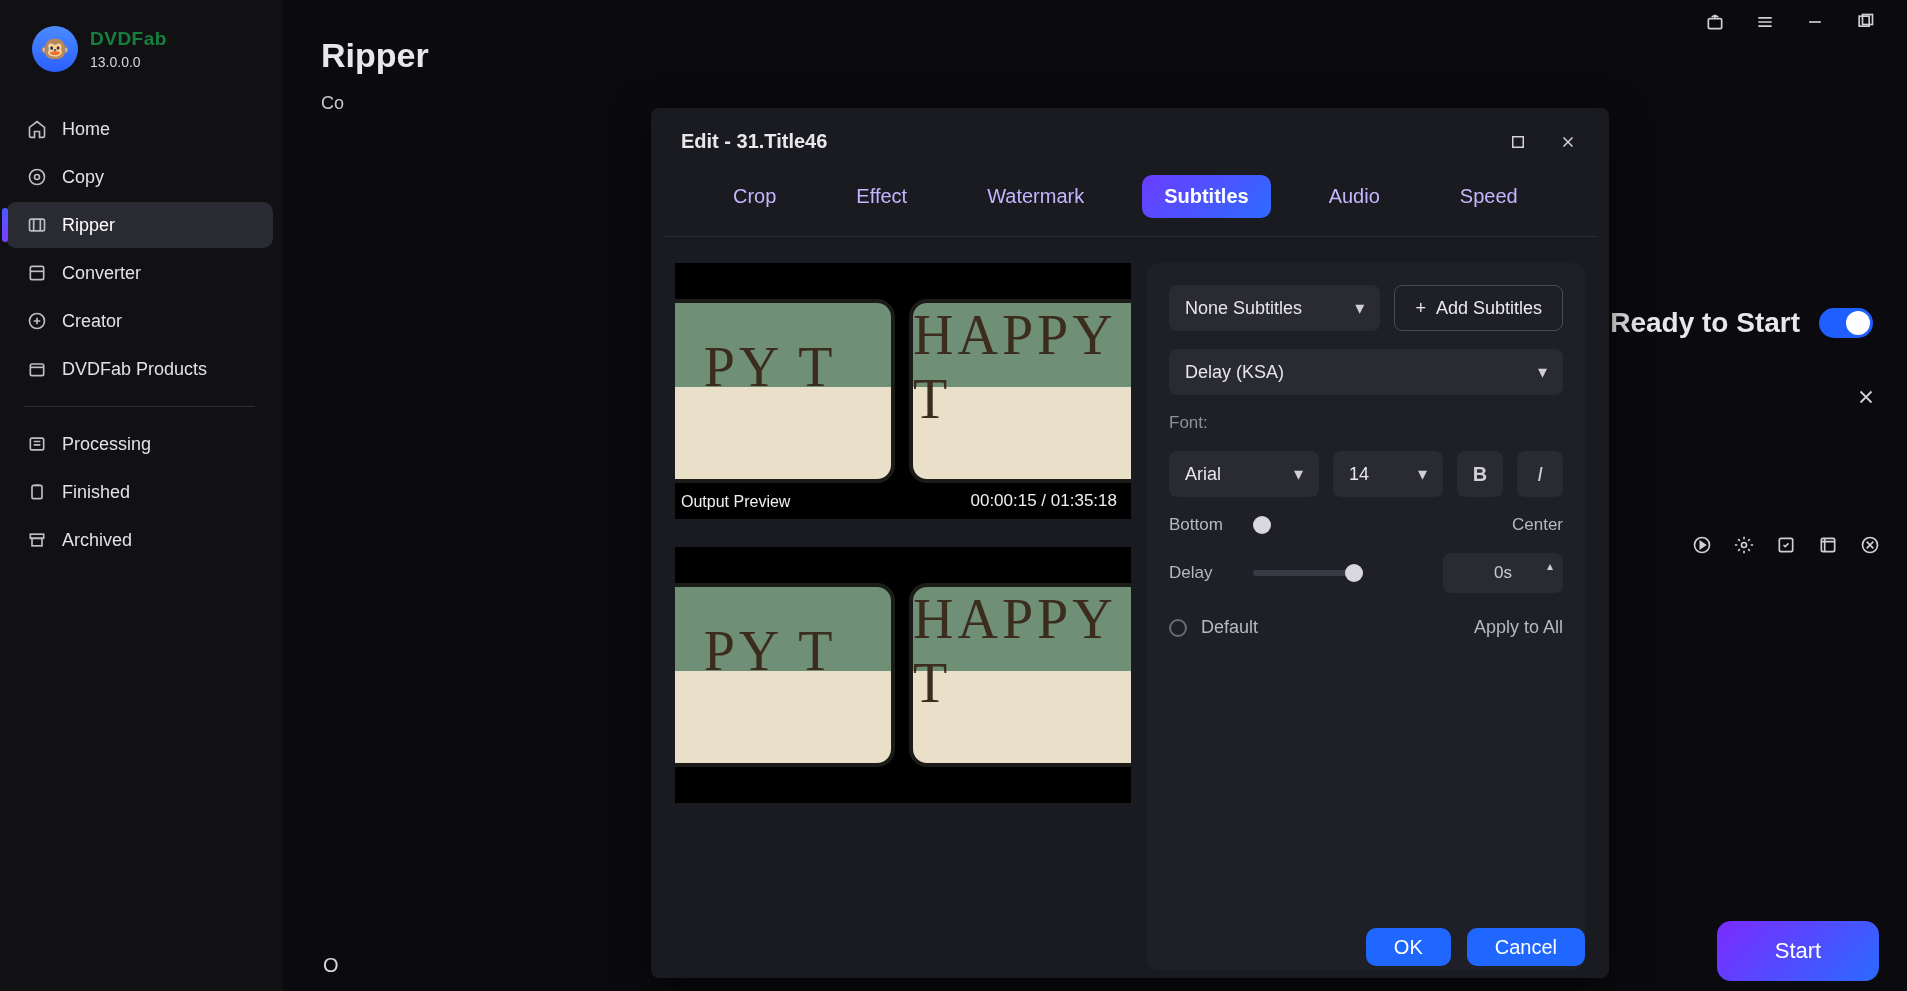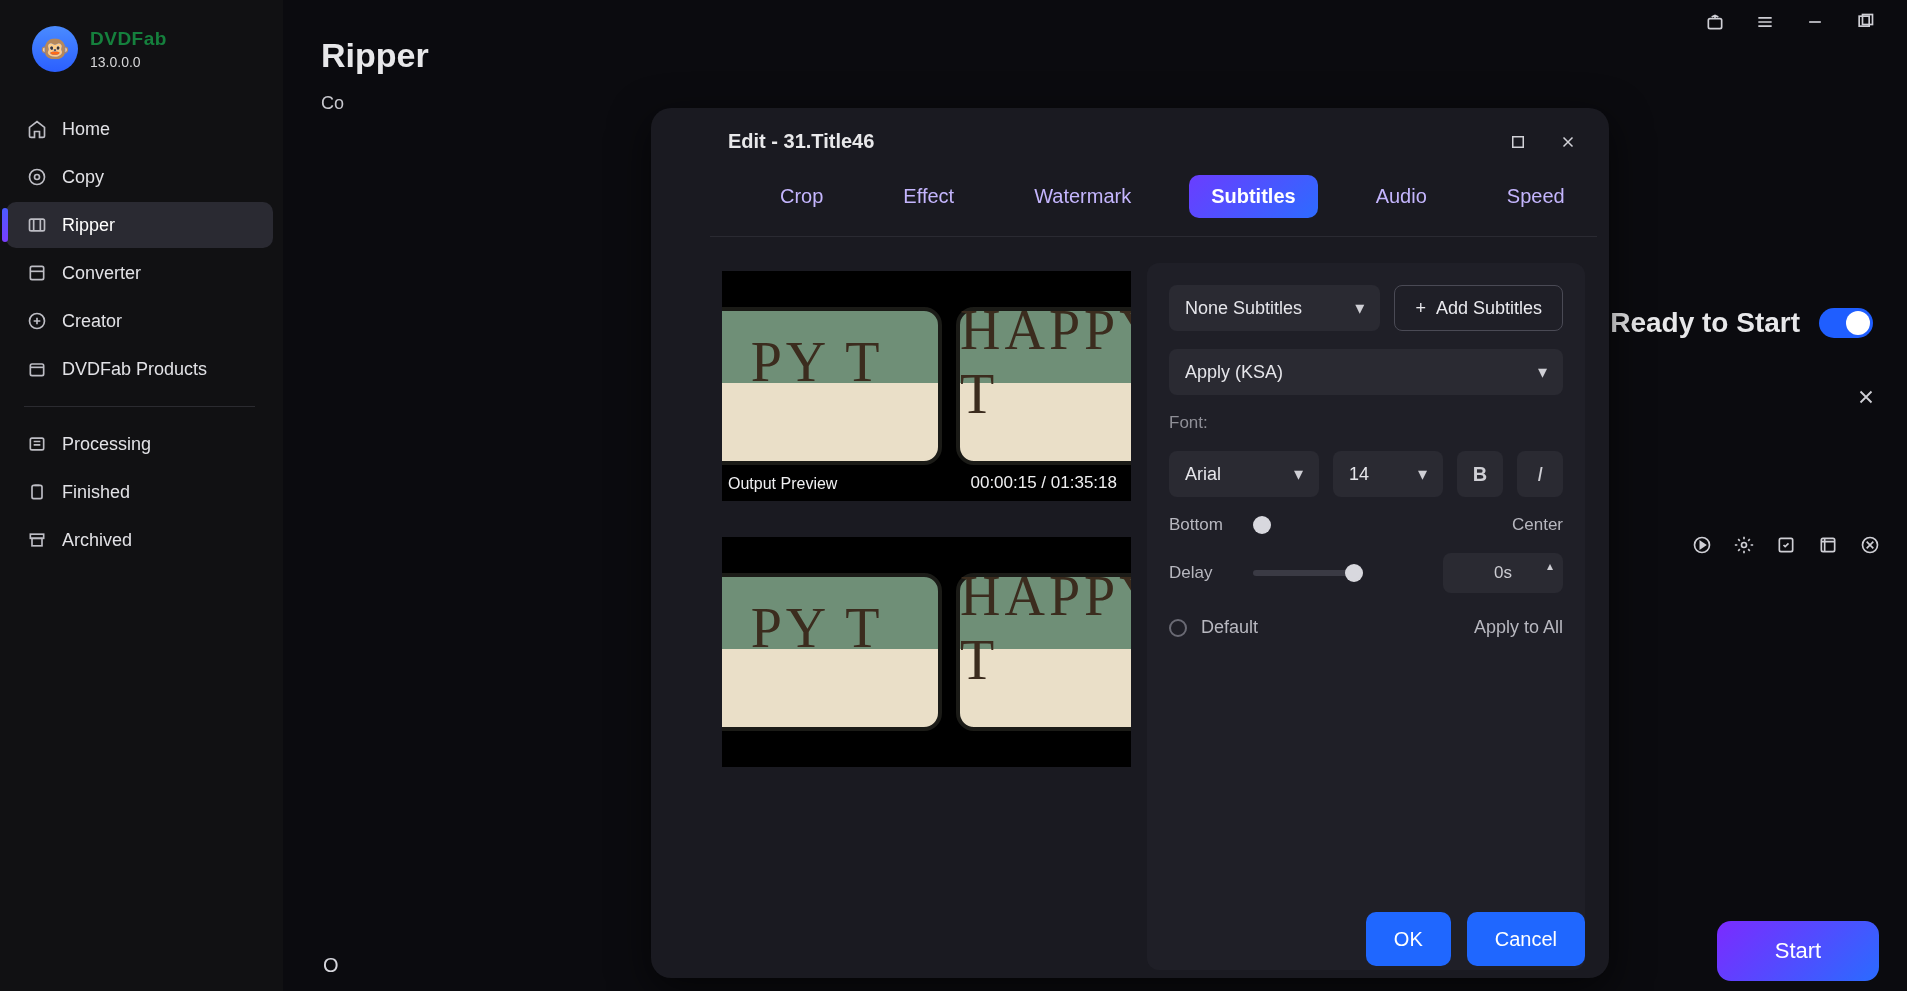--- a/index.html
+++ b/index.html
@@ -32,33 +32,33 @@
 .rt-close{position:absolute; top:380px; right:24px; width:34px;height:34px;display:flex;align-items:center;justify-content:center;color:#cfcfd5;cursor:pointer;}
 .rt-icons{position:absolute; top:532px; right:24px; display:flex; gap:16px; color:#cfcfd5;}
 .rt-icons span{width:26px;height:26px;display:flex;align-items:center;justify-content:center;cursor:pointer;}
 .main-start{position:absolute;right:28px;bottom:10px;width:162px;height:60px;border-radius:14px;background:linear-gradient(135deg,#7b2bff,#2a6bff);display:flex;align-items:center;justify-content:center;font-size:22px;color:#fff;cursor:pointer;}
 
 
 .winbar{position:absolute;top:10px;right:30px;display:flex;gap:26px;color:#cfcfd5;}
 .winbar span{width:24px;height:24px;display:flex;align-items:center;justify-content:center;cursor:pointer;}
 
 
-.modal { position:absolute; left:368px; top:108px; width:958px; height:870px; background:#1a1a21; border-radius:20px; box-shadow:0 12px 40px rgba(0,0,0,.6); display:flex; flex-direction:column; overflow:hidden;padding-left:47px;}
+.modal { position:absolute; left:368px; top:108px; width:958px; height:870px; background:#1a1a21; border-radius:8px; box-shadow:0 12px 40px rgba(0,0,0,.6); display:flex; flex-direction:column; overflow:hidden;}
 .modal-top{display:flex;align-items:center;justify-content:space-between;padding:22px 30px 8px;}
 .modal-title{font-size:20px;font-weight:600;}
 .modal-ctrls{display:flex;gap:28px;color:#d2d2d8;}
 .modal-ctrls span{cursor:pointer;width:22px;height:22px;display:flex;align-items:center;justify-content:center;}
 
 .tabs{display:flex;gap:36px;align-items:center;padding:14px 48px 18px;border-bottom:1px solid #2a2a32; margin:0 12px;}
 .tab{font-size:20px;color:#c4b5fd;padding:10px 22px;border-radius:10px;cursor:pointer;}
 .tab.active{background:linear-gradient(135deg,#6a3dff,#2d6bff);font-weight:600;color:#fff;}
 
 .body{display:flex;gap:16px;padding:26px 24px 8px;flex:1;}
 .preview-col{width:470px;display:flex;flex-direction:column;gap:28px;}
-.preview{height:230px;background:#000;position:relative;overflow:hidden;margin-top:8px;}
+.preview{height:256px;background:#000;position:relative;overflow:hidden;}
 .film{position:absolute;left:-30px;right:-30px;top:36px;bottom:36px;display:flex;gap:14px;}
 .frame{flex:0 0 250px;border:4px solid #1b1b17;border-radius:18px;background:linear-gradient(#6f8f77 0 48%,#eadfc8 48% 100%);position:relative;display:flex;align-items:center;justify-content:center;}
 .frame span{font-family:"Times New Roman",serif;font-size:56px;letter-spacing:4px;color:#3b2c1e;transform:translateY(-24px);font-weight:400;}
 .preview .ovl-left{position:absolute;left:6px;bottom:8px;font-size:16px;color:#f0f0f2;text-shadow:0 0 4px #000;}
 .preview .ovl-right{position:absolute;right:14px;bottom:8px;font-size:17px;color:#f0f0f2;text-shadow:0 0 4px #000;}
 
 .settings{flex:1;background:#1f1f27;border-radius:12px;padding:22px 22px 8px;display:flex;flex-direction:column;gap:18px;}
 .row{display:flex;gap:14px;align-items:center;}
 .select{flex:1;height:46px;background:#2a2a32;border-radius:8px;display:flex;align-items:center;justify-content:space-between;padding:0 16px;font-size:18px;color:#e5e5ea;cursor:pointer;}
 .select .chev{color:#cfcfd5;}
@@ -71,21 +71,21 @@
 .slider .knob{position:absolute;top:-6px;width:18px;height:18px;border-radius:50%;background:#d8d8de;}
 .rcap{font-size:17px;color:#b7b7bf;}
 .spin{margin-left:auto;width:120px;height:40px;background:#2a2a32;border-radius:8px;display:flex;align-items:center;justify-content:center;font-size:17px;position:relative;color:#cbcbd1;}
 .spin::after{content:"▴";position:absolute;right:10px;top:6px;font-size:12px;color:#cfcfd5;}
 .foot{display:flex;align-items:center;gap:14px;margin-top:6px;}
 .foot .spacer{flex:1;}
 .radio{width:18px;height:18px;border:2px solid #6a6a74;border-radius:50%;}
 .link{font-size:18px;color:#b8b8c0;cursor:pointer;}
 
 .modal-buttons{position:absolute;right:24px;bottom:12px;display:flex;gap:16px;}
-.btn{height:54px;padding:0 28px;border-radius:10px;background:#1f67ff;color:#fff;font-size:20px;display:flex;align-items:center;justify-content:center;cursor:pointer;}
+.btn{height:38px;padding:0 28px;border-radius:10px;background:#1f67ff;color:#fff;font-size:20px;display:flex;align-items:center;justify-content:center;cursor:pointer;}
 
 svg{display:block}
 </style>
 </head>
 <body>
 
 <div class="app">
 
   <aside class="sidebar">
     <div class="logo-row">
@@ -319,21 +319,21 @@
               <span class="chev">▾</span>
             </div>
             <div class="btn-outline">
               <span>+</span>
               <span>Add Subtitles</span>
             </div>
           </div>
 
           <div class="row">
             <div class="select">
-              <span>Apply (KSA)</span>
+              <span>Delay (KSA)</span>
               <span class="chev">▾</span>
             </div>
           </div>
 
           <div class="lbl">Font:</div>
           <div class="row">
             <div class="select" style="flex:0 0 150px">
               <span>Arial</span>
               <span class="chev">▾</span>
             </div>

